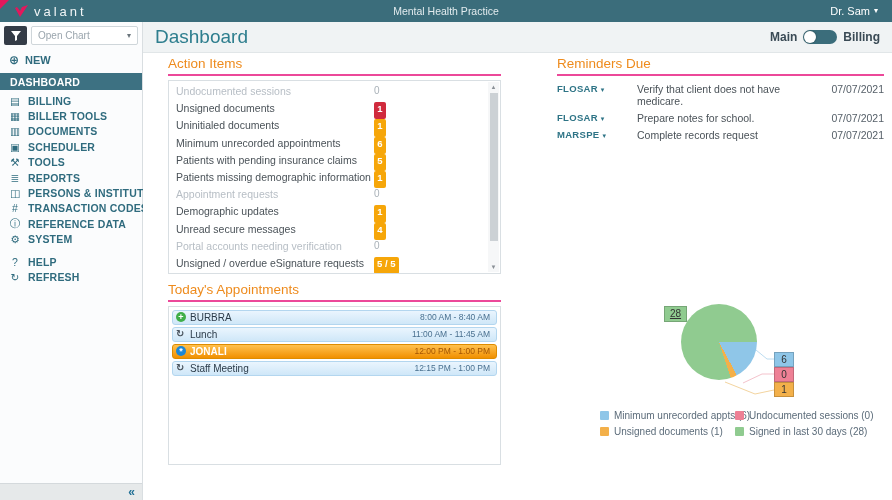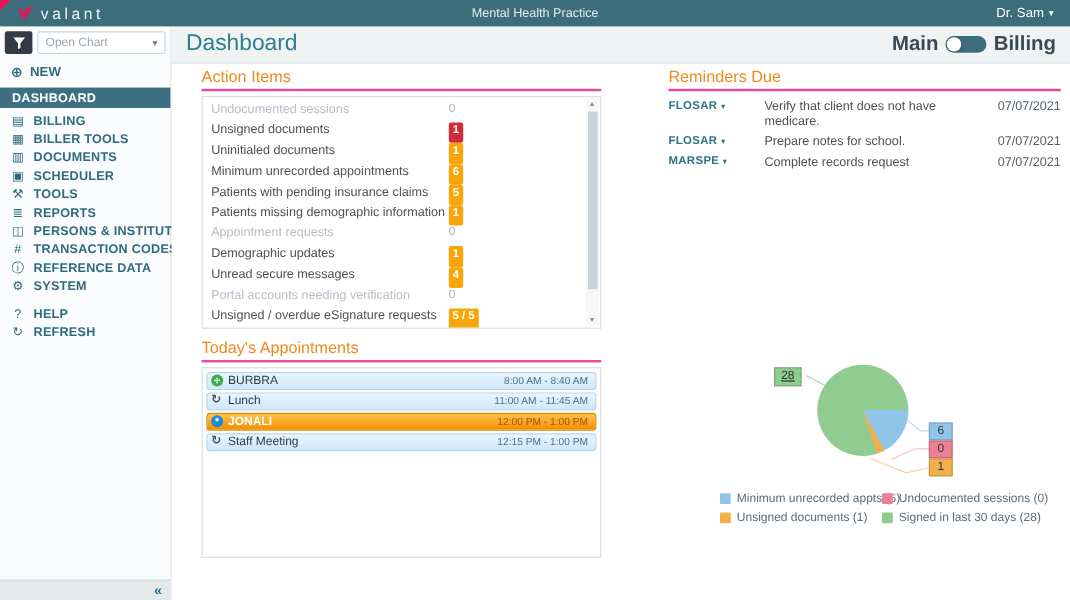--- a/index.html
+++ b/index.html
@@ -26,21 +26,21 @@
   .nav-item { display:flex; align-items:center; gap:7px; padding:0 9px; height:15.4px; color:#2f6b7e; font-size:10.5px; font-weight:bold; letter-spacing:0.2px; cursor:pointer; white-space:nowrap; }
   .nav-item .nav-ico { width:12px; text-align:center; font-size:10.5px; font-weight:normal; flex:none; }
   .nav-item.active { background:#3d7182; color:#fff; height:17px; margin:1px 0 3px 0; padding-left:10px; }
   .footer-gap { height:7px; }
   .sidebar-footer { margin-top:auto; height:17px; background:#e6e9ea; border-top:1px solid #d4d9dc; text-align:right; padding-right:7px; color:#1f6f95; font-size:12px; font-weight:bold; line-height:16px; cursor:pointer; }
 
   
   .main { position:absolute; left:143px; top:22px; right:0; bottom:0; background:#fff; }
   .main-header { height:31px; background:#f0f3f4; border-bottom:1px solid #e1e6e8; display:flex; align-items:center; justify-content:space-between; padding:0 12px; }
   .page-title { color:#2e7e8e; font-size:19px; font-weight:400; }
-  .toggle-group { display:flex; align-items:center; gap:6px; font-size:17px; color:#3a4a55; font-weight:bold; }
+  .toggle-group { display:flex; align-items:center; gap:6px; font-size:12px; color:#3a4a55; font-weight:bold; }
   .switch { width:34px; height:14px; background:#3b6d7b; border-radius:8px; position:relative; cursor:pointer; }
   .knob { position:absolute; left:1px; top:1px; width:12px; height:12px; background:#fff; border-radius:50%; box-shadow:0 0 2px rgba(0,0,0,.4); }
 
   .content { position:relative; height:446px; }
   .sect { position:absolute; }
   .sect-h { font-size:13.5px; padding-bottom:3px; border-bottom:2px solid #ec4899; margin-bottom:4px; font-weight:400; }
   .sect-h.orange { color:#ee8b1d; }
   .sect-h.dark { color:#44546a; }
 
   
@@ -77,21 +77,21 @@
   .appt-time { margin-left:auto; font-size:8.5px; color:#49708f; }
   .appt-row.highlight { background:linear-gradient(#ffc14f,#f19000); border-color:#de8c00; }
   .appt-row.highlight .appt-name { color:#fff; font-weight:bold; }
   .appt-row.highlight .appt-time { color:#a35400; }
 
   
   .sect-docs { left:414px; top:229px; width:327px; }
   .chart-wrap { position:relative; height:168px; }
   .pie { position:absolute; left:124px; top:22px; width:76px; height:76px; border-radius:50%; }
   .callout { position:absolute; font-size:10px; color:#333; text-align:center; border:1px solid rgba(0,0,0,.18); line-height:14px; }
-  .co-28 { left:88px; top:24px; width:23px; height:16px;text-decoration:underline; }
+  .co-28 { left:107px; top:24px; width:23px; height:16px;text-decoration:underline; }
   .co-6  { left:217px; top:70px; width:20px; height:15px; }
   .co-0  { left:217px; top:85px; width:20px; height:15px; }
   .co-1  { left:217px; top:100px; width:20px; height:15px; }
   .lines { position:absolute; left:0; top:0; width:327px; height:168px; pointer-events:none; }
   .leg { position:absolute; display:flex; align-items:center; gap:5px; font-size:10px; color:#5c6c7a; }
   .sq { width:9px; height:9px; border-radius:1px; flex:none; }
   .leg-0 { left:43px;  top:128px; }
   .leg-1 { left:178px; top:128px; }
   .leg-2 { left:43px;  top:144px; }
   .leg-3 { left:178px; top:144px;align-items:center; }

